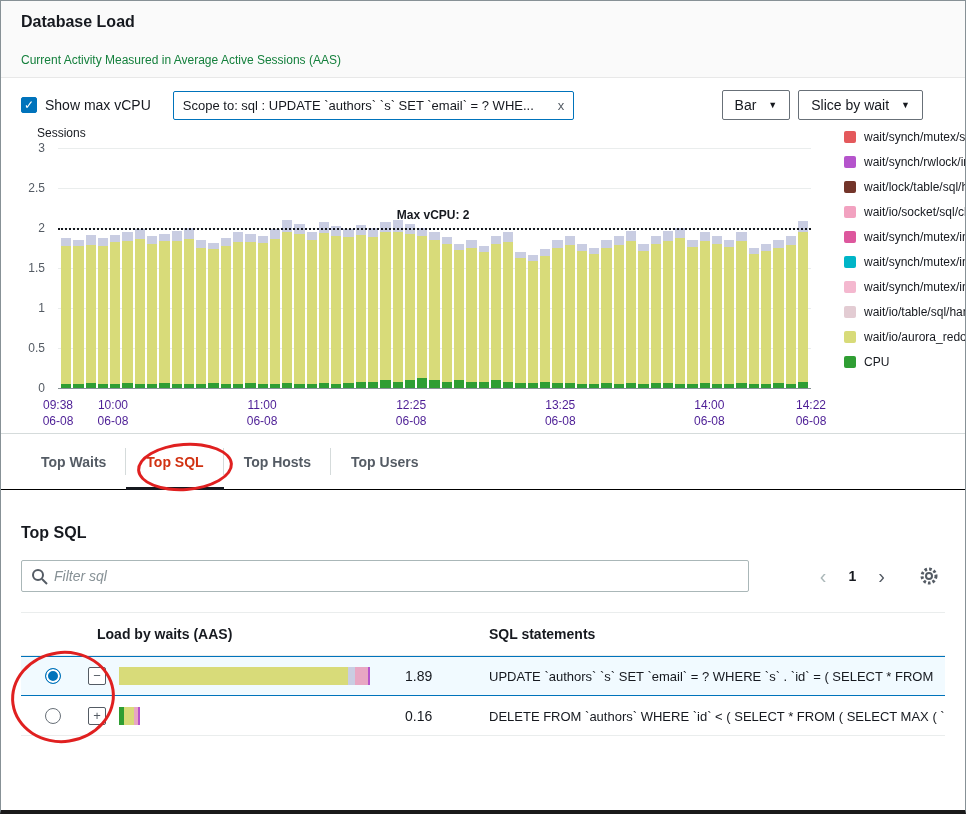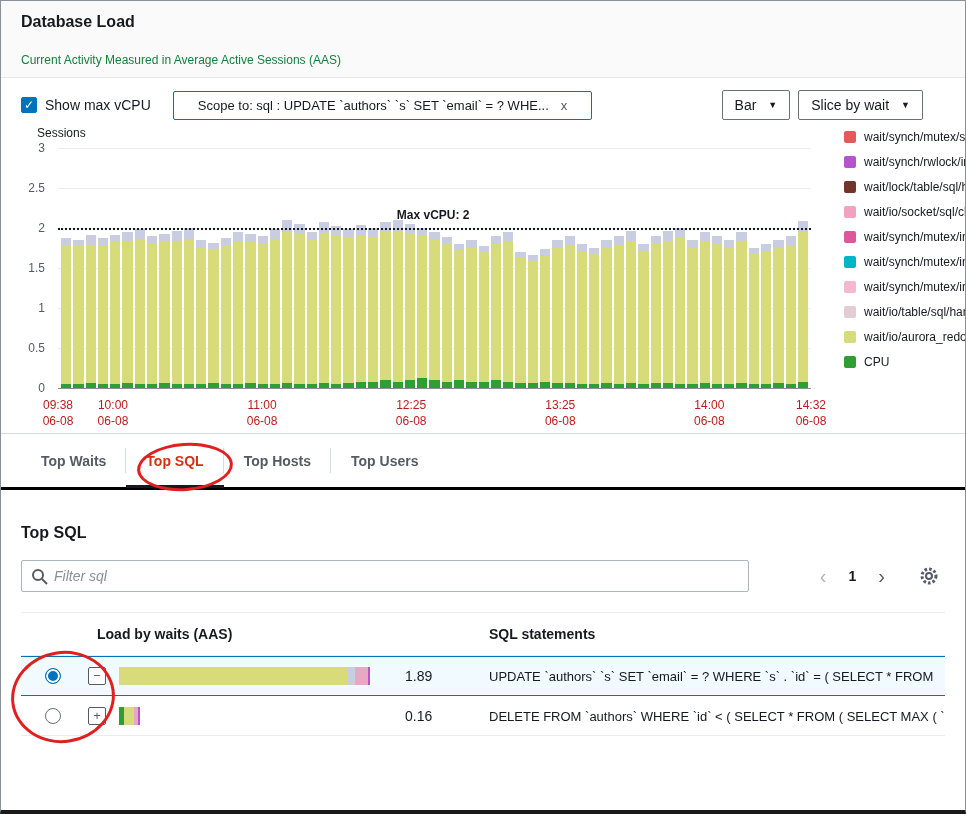--- a/index.html
+++ b/index.html
@@ -13,49 +13,49 @@
   
   .top-section { background:#fafafa; border-bottom:1px solid #e8e8e8; padding:12px 20px 10px; }
   .page-title { font-size:16px; font-weight:bold; }
   .page-subtitle { font-size:12px; color:#15803d; margin-top:22px; }
   
   .controls { display:flex; align-items:center; margin:12px 20px 0; }
   .cbwrap { display:flex; align-items:center; gap:8px; }
   .checkbox { width:16px; height:16px; background:#0073bb; border:1px solid #0073bb; border-radius:2px;
               color:#fff; font-size:12px; line-height:14px; text-align:center; cursor:pointer; }
   .cblabel { font-size:14px; }
-  .scope-tag { margin-left:22px; border:1px solid #0073bb; border-radius:2px; padding:6px 24px;
-               font-size:13px; display:flex; align-items:center; gap:12px; max-width:440px; background:#fff; }
+  .scope-tag { margin-left:22px; border:1px solid #0073bb; border-radius:2px; padding:6px 9px;
+               font-size:13px; display:flex; align-items:center; gap:24px; max-width:440px; background:#fff; }
   .scope-text { white-space:nowrap; overflow:hidden; }
   .scope-x { color:#545b64; cursor:pointer; flex:none; }
   .dd { border:1px solid #687078; border-radius:2px; padding:6px 12px; font-size:14px;
         display:flex; align-items:center; gap:12px; background:#fff; cursor:pointer; }
   .dd-bar { margin-left:auto; }
   .dd-slice { margin-left:8px; margin-right:22px; }
   .caret { font-size:9px; color:#16191f; }
   
   .chart-area { position:relative; height:310px; margin-top:4px; padding-bottom:12px; border-bottom:1px solid #d5dbdb; }
   .ylab-title { position:absolute; left:36px; top:2px; font-size:12px; color:#16191f; }
   .plot { position:absolute; left:57px; top:24px; width:753px; height:240px; }
   .gridline { position:absolute; left:0; right:0; height:1px; background:#eaeded; }
   .axisline { background:#879196; }
   .maxline { position:absolute; left:0; right:0; top:80px; border-top:2px dotted #16191f; }
   .maxlabel { position:absolute; left:45%; top:60px; font-size:12px; font-weight:bold; }
   .bars { position:absolute; left:0; top:0; width:100%; height:240px; display:flex; align-items:flex-end; padding:0 2px; }
   .bar { flex:1; margin:0 1px; display:flex; flex-direction:column; justify-content:flex-end; }
   .ylabels { position:absolute; left:6px; top:24px; width:44px; height:240px; }
   .ytick { position:absolute; right:6px; width:40px; text-align:right; font-size:12px; color:#545b64; }
-  .xlabels { position:absolute; left:57px; top:274px; width:753px; height:34px; font-size:12px; color:#b91c1c; }
+  .xlabels { position:absolute; left:57px; top:274px; width:753px; height:34px; font-size:12px; color:#4c1d95; }
   .xtick { position:absolute; transform:translateX(-50%); text-align:center; line-height:1.3; white-space:nowrap; }
   .legend { position:absolute; left:843px; top:6px; width:160px; }
   .legend-item { display:flex; align-items:center; gap:8px; margin-bottom:11px; cursor:pointer; }
   .swatch { width:12px; height:12px; border-radius:2px; flex:none; }
   .legend-label { font-size:12px; color:#16191f; white-space:nowrap; }
   
-  .tabs { display:flex; padding-left:20px; border-bottom:3px solid #000000; height:56px; align-items:stretch; }
+  .tabs { display:flex; padding-left:20px; border-bottom:1px solid #000000; height:56px; align-items:stretch; }
   .tab { display:flex; align-items:center; padding:0 20px; font-size:14px; font-weight:bold;
          color:#545b64; position:relative; cursor:pointer; }
   .tab:not(:last-child)::after { content:''; position:absolute; right:0; top:14px; bottom:14px; width:1px; background:#d5dbdb; }
   .tab.active { color:#d13212; }
   .tab.active::before { content:''; position:absolute; left:0; right:0; bottom:-1px; height:3px; background:#16191f; }
   
   .sql-section { padding:34px 20px 0; }
   .section-title { font-size:16px; font-weight:bold; }
   .filter-row { display:flex; align-items:center; margin-top:18px;gap:32px; }
   .search-box { position:relative; width:728px; height:32px; border:1px solid #aab7b8; border-radius:2px; background:#fff; }
@@ -472,21 +472,21 @@
         </div>
         <div class="xtick" style="left: 66.7%;">
           <div>13:25</div>
           <div>06-08</div>
         </div>
         <div class="xtick" style="left: 86.5%;">
           <div>14:00</div>
           <div>06-08</div>
         </div>
         <div class="xtick" style="left: 100%;">
-          <div>14:32</div>
+          <div>14:22</div>
           <div>06-08</div>
         </div>
       </div>
     <div class="legend">
         <div class="legend-item">
           <span class="swatch" style="background: rgb(228, 89, 92);"></span>
           <span class="legend-label">wait/synch/mutex/sql/</span>
         </div>
         <div class="legend-item">
           <span class="swatch" style="background: rgb(181, 84, 204);"></span>

